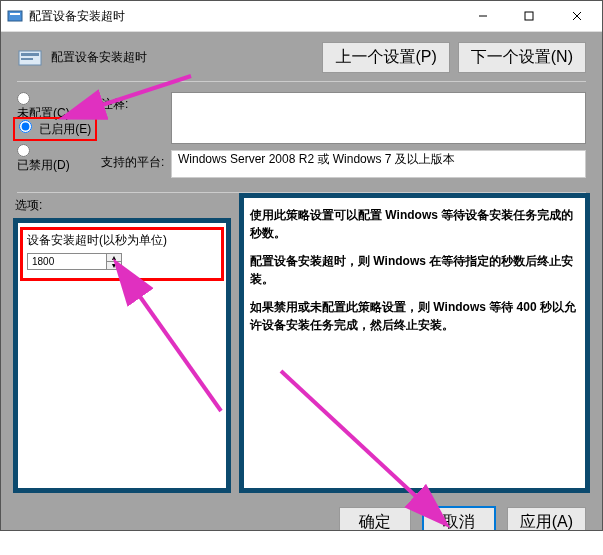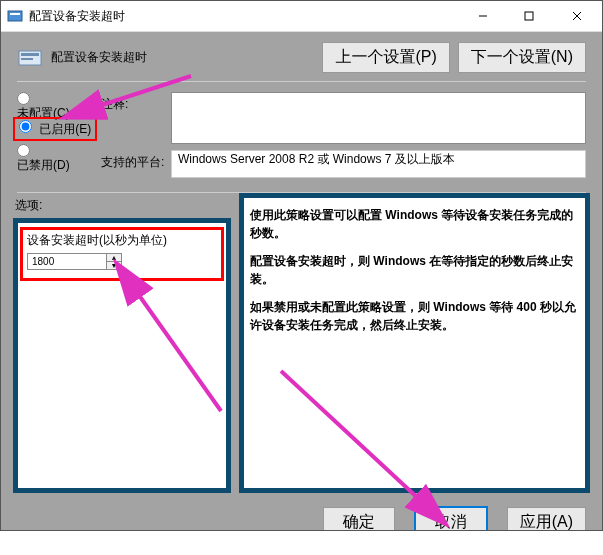--- a/index.html
+++ b/index.html
@@ -208,21 +208,21 @@
   .spinner-btns div + div { border-top: 1px solid #8a8a8a; }
   .help-text p {
     margin: 0 0 10px 0;
     line-height: 1.5;
     font-weight: bold;
   }
   
   .footer {
     display: flex;
     justify-content: flex-end;
-    gap: 20px;
+    gap: 12px;
     padding: 10px 16px;
   }
   .footer .btn {
     min-width: 72px;
   }
   .footer .btn.default {
     border: 1px solid #0078d7;
     outline: 1px solid #0078d7;
   }
   

